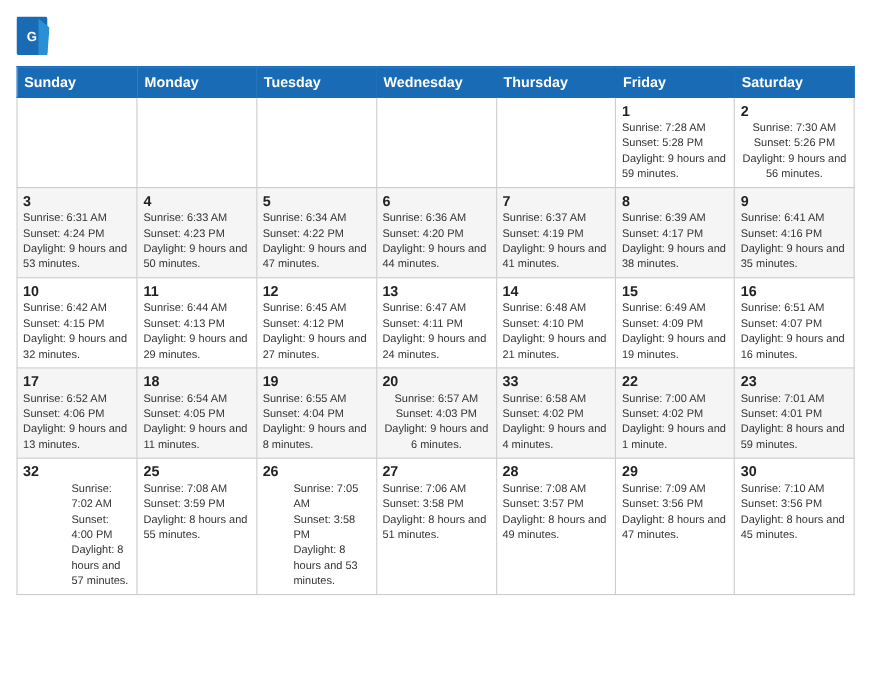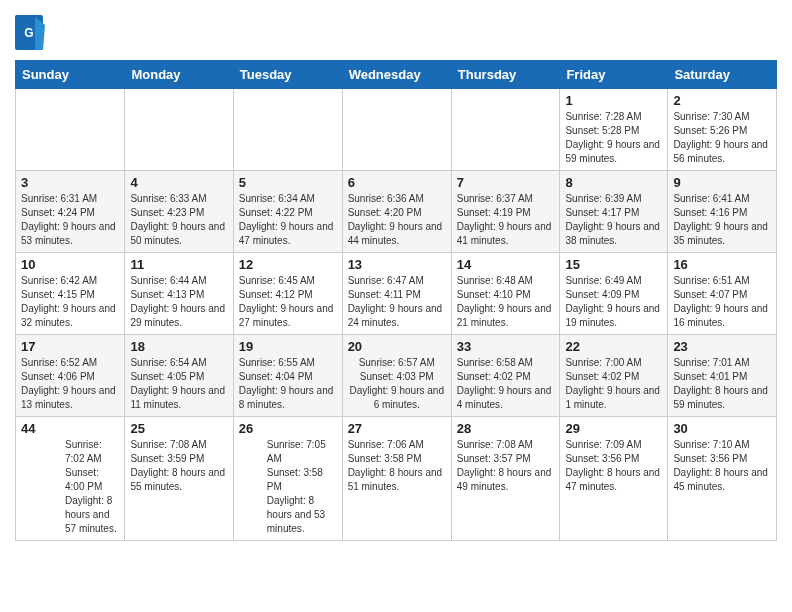--- a/index.html
+++ b/index.html
@@ -145,21 +145,21 @@
           <td class="empty-cell"></td>
           <td class="empty-cell"></td>
           <td>
             <span class="day-number">1</span>
             <div class="day-info" style="white-space: pre-line;">Sunrise: 7:28 AM
 Sunset: 5:28 PM
 Daylight: 9 hours and 59 minutes.</div>
           </td>
           <td>
             <span class="day-number">2</span>
-            <div class="day-info" style="white-space: pre-line;">Sunrise: 7:30 AM
+            <div class="day-info" style="white-space: pre-line; text-align: center;">Sunrise: 7:30 AM
 Sunset: 5:26 PM
 Daylight: 9 hours and 56 minutes.</div>
           </td>
         </tr>
         <tr>
           <td>
             <span class="day-number">3</span>
             <div class="day-info" style="white-space: pre-line;">Sunrise: 6:31 AM
 Sunset: 4:24 PM
 Daylight: 9 hours and 53 minutes.</div>
@@ -284,21 +284,21 @@
           </td>
           <td>
             <span class="day-number">23</span>
             <div class="day-info" style="white-space: pre-line;">Sunrise: 7:01 AM
 Sunset: 4:01 PM
 Daylight: 8 hours and 59 minutes.</div>
           </td>
         </tr>
         <tr>
           <td>
-            <span class="day-number">44</span>
+            <span class="day-number">32</span>
             <div class="day-info" style="white-space: pre-line; margin-left: 44px;">Sunrise: 7:02 AM
 Sunset: 4:00 PM
 Daylight: 8 hours and 57 minutes.</div>
           </td>
           <td>
             <span class="day-number">25</span>
             <div class="day-info" style="white-space: pre-line;">Sunrise: 7:08 AM
 Sunset: 3:59 PM
 Daylight: 8 hours and 55 minutes.</div>
           </td>

